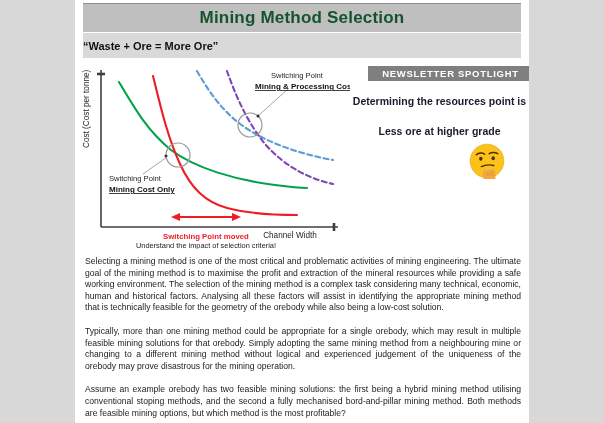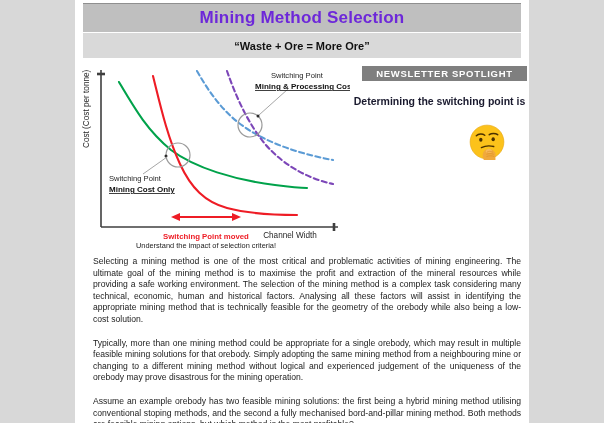--- a/index.html
+++ b/index.html
@@ -32,33 +32,32 @@
     height: 28px;
     background: #bfbfbf;
     border-top: 1px solid #8f8f8f;
     display: flex;
     align-items: center;
     justify-content: center;
   }
   .title-bar .title-text {
     font-size: 17px;
     font-weight: bold;
-    color: #6d28d9;
+    color: #14532d;
     letter-spacing: 0.2px;
   }
   .subtitle-bar {
     position: absolute;
     left: 8px;
     top: 33px;
     width: 438px;
     height: 25px;
     background: #d9d9d9;
     display: flex;
     align-items: center;
-    justify-content: center;
   }
   .subtitle-bar .subtitle-text {
     font-size: 11px;
     font-weight: bold;
     color: #111111;
   }
 
   
   #chart-region {
     position: absolute;
@@ -73,21 +72,21 @@
   #spotlight {
     position: absolute;
     left: 277px;
     top: 66px;
     width: 175px;
     height: 180px;
   }
   .spot-header {
     width: 165px;
     height: 15px;
-    margin-left: 10px;
+    margin-left: 16px;
     background: #7f7f7f;
     display: flex;
     align-items: center;
     justify-content: center;
   }
   .spot-header-text {
     color: #ffffff;
     font-size: 9.5px;
     font-weight: bold;
     letter-spacing: 0.7px;
@@ -117,21 +116,21 @@
   .spot-emoji svg { display: inline-block; }
 
   
   #body-copy {
     position: absolute;
     left: 10px;
     top: 256px;
     width: 436px;
   }
   #body-copy p {
-    margin: 0 0 12px 8px;
+    margin: 0 0 12px 0;
     font-size: 8.6px;
     line-height: 11.6px;
     color: #1b1b1b;
     text-align: justify;
     font-family: "Liberation Sans", sans-serif;
   }
 </style>
 </head>
 <body>
 
@@ -190,23 +189,24 @@
       <text x="131" y="175" text-anchor="middle" font-family="Liberation Sans, sans-serif" font-size="7.8" font-weight="bold" fill="#ee1c25">Switching Point moved</text>
       <text x="131" y="184" text-anchor="middle" font-family="Liberation Sans, sans-serif" font-size="7.4" fill="#1b1b1b">Understand the impact of selection criteria!</text>
     </svg>
   </div>
 
   <div id="spotlight">
     <div class="spot-header">
       <span class="spot-header-text">NEWSLETTER SPOTLIGHT</span>
     </div>
     <div class="spot-body">
-      <div>Determining the switching point is</div>
+      <div>Determining the resources point is</div>
     </div>
     <div class="spot-block2">
+      <div>Less ore at higher grade</div>
     </div>
     <div class="spot-emoji">
       <svg width="36" height="36" viewBox="0 0 64 64" xmlns="http://www.w3.org/2000/svg">
         <circle cx="32" cy="32" r="30" fill="#fcc21b"></circle>
         <circle cx="32" cy="32" r="30" fill="none" stroke="#e8a912" stroke-width="1.2"></circle>
         <path d="M13 21 C17 17, 24 17, 28 20" stroke="#4a3000" stroke-width="2.6" fill="none" stroke-linecap="round"></path>
         <path d="M36 19 C40 16, 47 16, 51 19" stroke="#4a3000" stroke-width="2.6" fill="none" stroke-linecap="round"></path>
         <ellipse cx="21" cy="28" rx="3" ry="3.6" fill="#4a3000"></ellipse>
         <ellipse cx="43" cy="27" rx="3" ry="3.6" fill="#4a3000"></ellipse>
         <path d="M22 42 C28 39, 36 38, 44 40" stroke="#4a3000" stroke-width="2.4" fill="none" stroke-linecap="round"></path>

